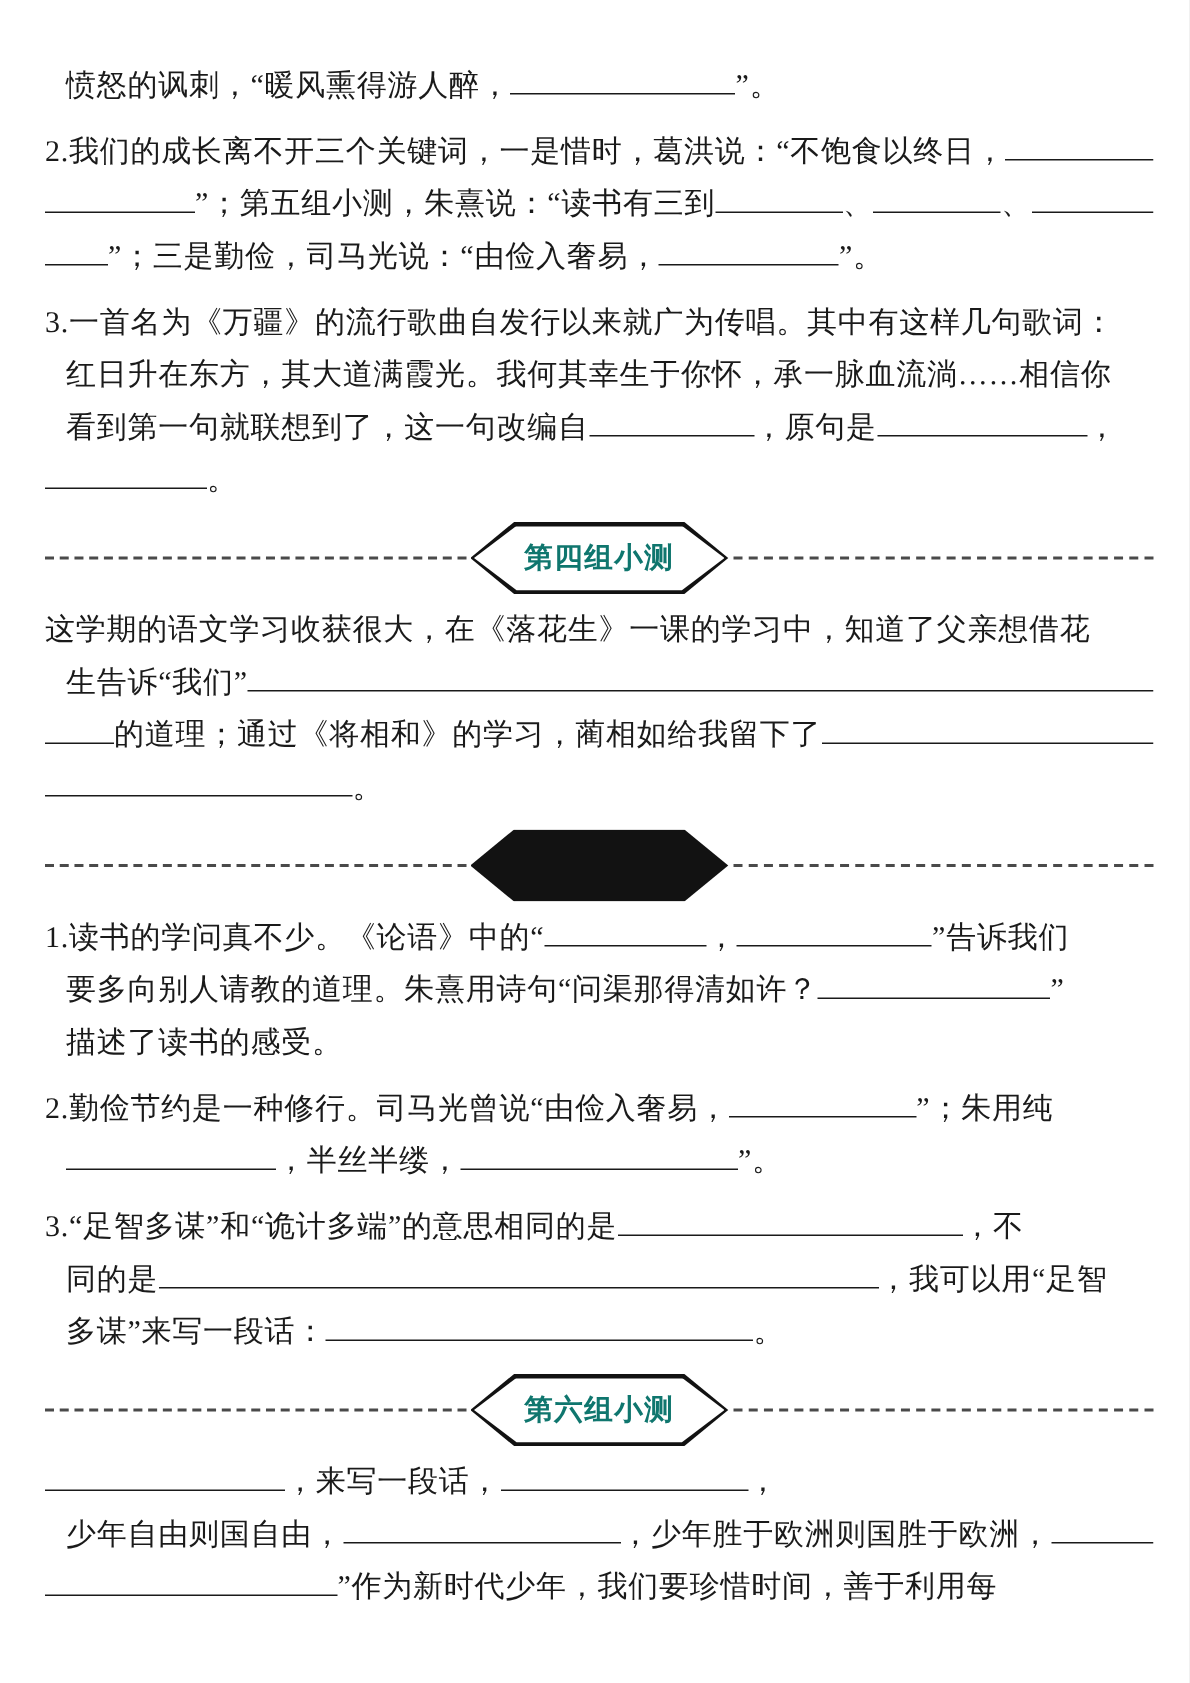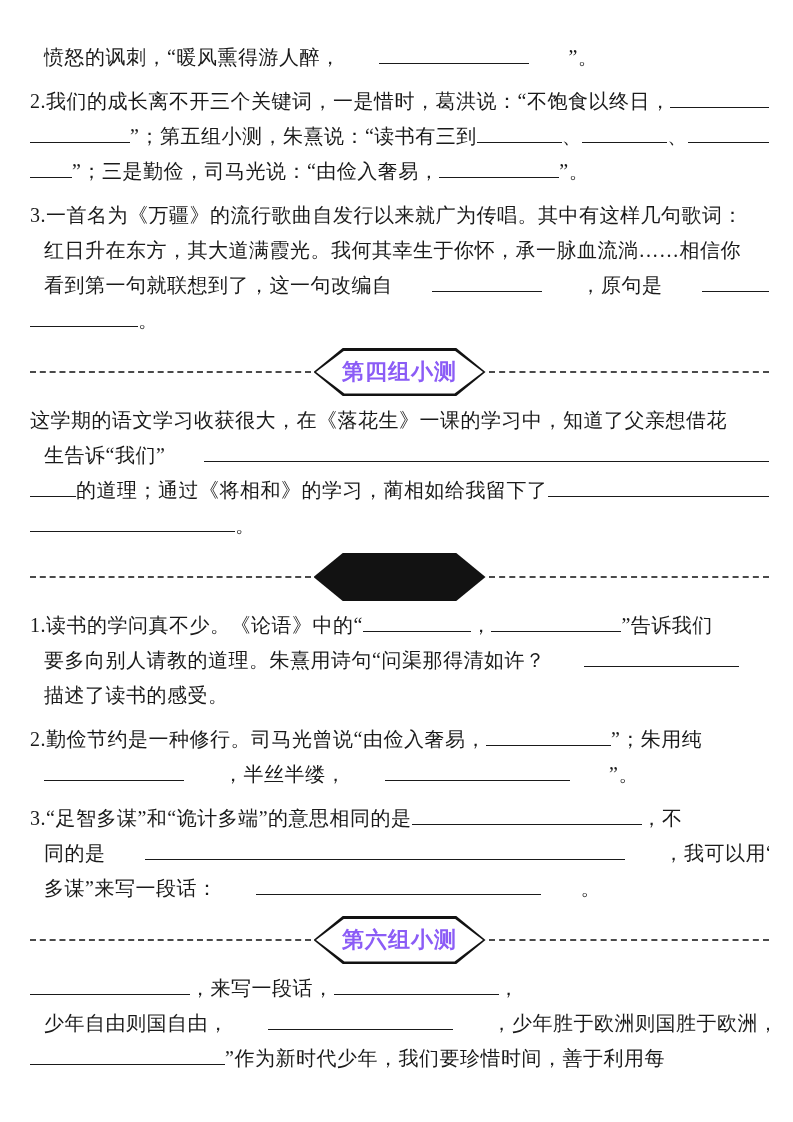--- a/index.html
+++ b/index.html
@@ -18,21 +18,21 @@
   .line{
     display:flex;
     align-items:baseline;
     height:35px;
     line-height:35px;
     font-size:20px;
     letter-spacing:0.5px;
     white-space:pre;
     overflow:hidden;
   }
-  .line.indent{padding-left:14px;gap:39px;}
+  .line.indent{padding-left:14px;}
   .t{flex:0 0 auto;}
   .blank{
     flex:0 0 auto;
     height:4px;
     border-bottom:1.6px solid #1a1a1a;
     align-self:baseline;
   }
   .blank.fill{flex:1 1 40px;}
   .divider{
     display:flex;
@@ -46,21 +46,21 @@
     position:absolute;inset:0;background:#121212;
     clip-path:polygon(17% 0,83% 0,100% 50%,83% 100%,17% 100%,0 50%);
   }
   .hex-face{
     position:absolute;inset:2.5px;background:#ffffff;
     clip-path:polygon(17% 0,83% 0,100% 50%,83% 100%,17% 100%,0 50%);
     display:flex;align-items:center;justify-content:center;
   }
   .hex-label{
     font-family:Liberation Serif, serif;
-    font-weight:700;font-size:22px;letter-spacing:1px;color:#8b5cf6;
+    font-weight:700;font-size:19px;letter-spacing:1px;color:#0f766e;
   }
 </style>
 </head>
 <body>
 
 <div class="page">
   <div id="doc-root">
       <div class="para">
         <div class="line indent"><span class="t">愤怒的讽刺，“暖风熏得游人醉，</span><span class="blank" style="width: 150px;"></span><span class="t">”。</span></div>
       </div>

